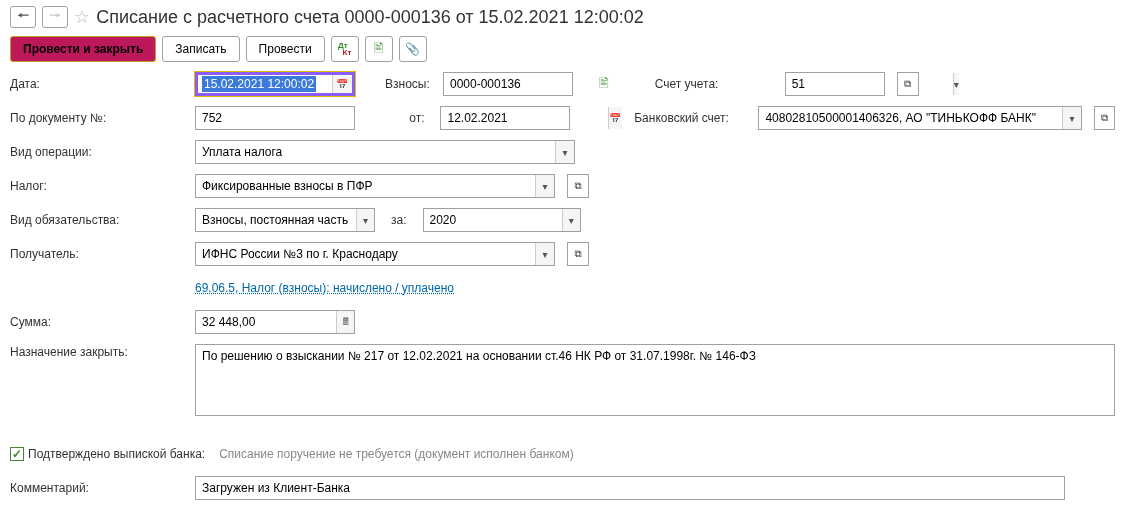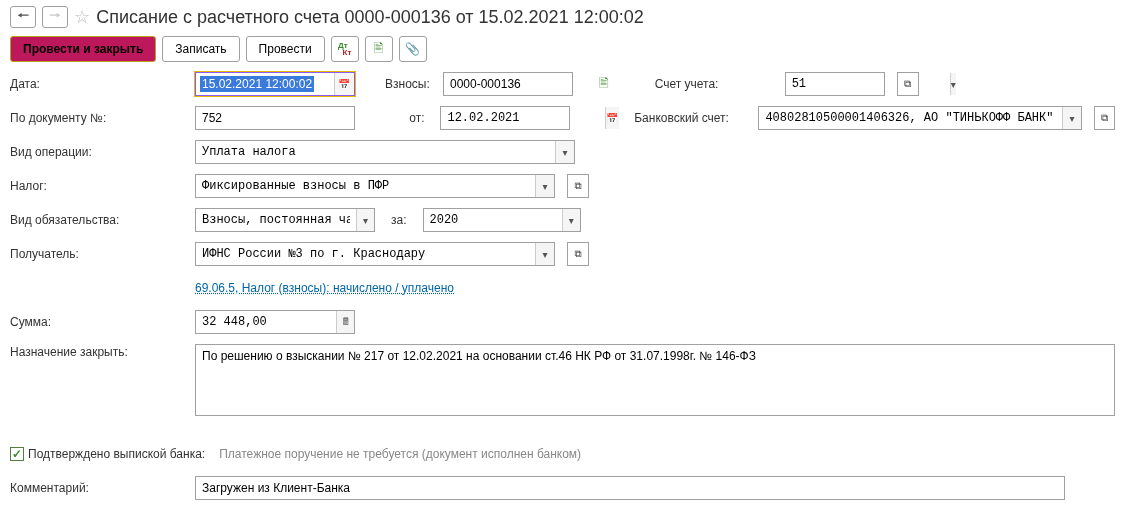--- a/index.html
+++ b/index.html
@@ -72,26 +72,26 @@
     font-family: inherit;
     font-size: 12px;
   }
   .textarea { height: 72px; padding: 4px 6px; resize: none; }
   .combo {
     display: inline-flex;
     border: 1px solid #a0a0a0;
     height: 24px;
     background: #fff;
   }
-  .combo.highlight { border: 1px solid #8b5cf6; box-shadow: 0 0 0 1px #e8b800; }
+  .combo.highlight { border: 3px solid #8b5cf6; box-shadow: 0 0 0 1px #e8b800; }
   .combo input {
     border: none;
     outline: none;
     padding: 0 6px;
-    font-family: Liberation Mono, monospace;
+    font-family: Liberation Sans, sans-serif;
     font-size: 12px;
     background: transparent;
     height: 100%;
   }
   .combo .sel { background: #3a7ada; color: #fff; padding: 1px 2px; }
   .combo-btn {
     width: 20px;
     border: none;
     border-left: 1px solid #ccc;
     background: #f5f5f5;
@@ -258,20 +258,20 @@
     <span class="label" style="line-height:1.4">Назначение закрыть:</span>
     <textarea class="textarea" style="width: 1030px;">По решению о взыскании № 217 от 12.02.2021 на основании ст.46 НК РФ от 31.07.1998г. № 146-ФЗ</textarea>
   </div>
 
   <div style="height:6px"></div>
 
   <div class="row gap-sm">
     <span class="chk">✓</span>
     <span>Подтверждено выпиской банка:</span>
     <span style="width:6px"></span>
-    <span class="hint">Платежное поручение не требуется (документ исполнен банком)</span>
+    <span class="hint">Списание поручение не требуется (документ исполнен банком)</span>
   </div>
 
   <div class="row">
     <span class="label">Комментарий:</span>
     <input class="input" style="width: 870px;" value="Загружен из Клиент-Банка">
   </div>
 </div>
 
 </body></html>

